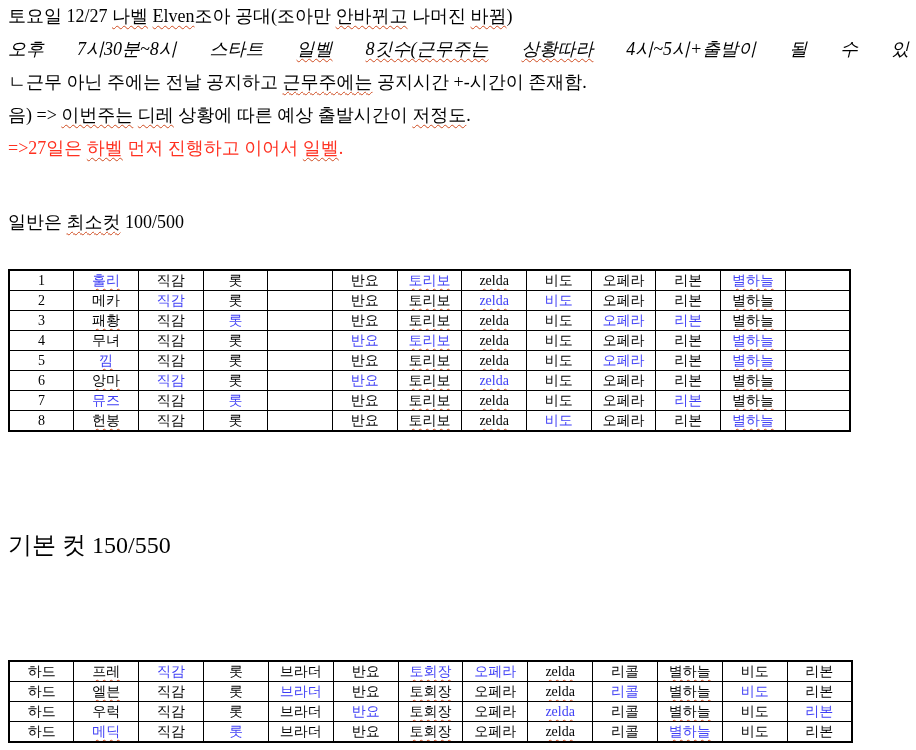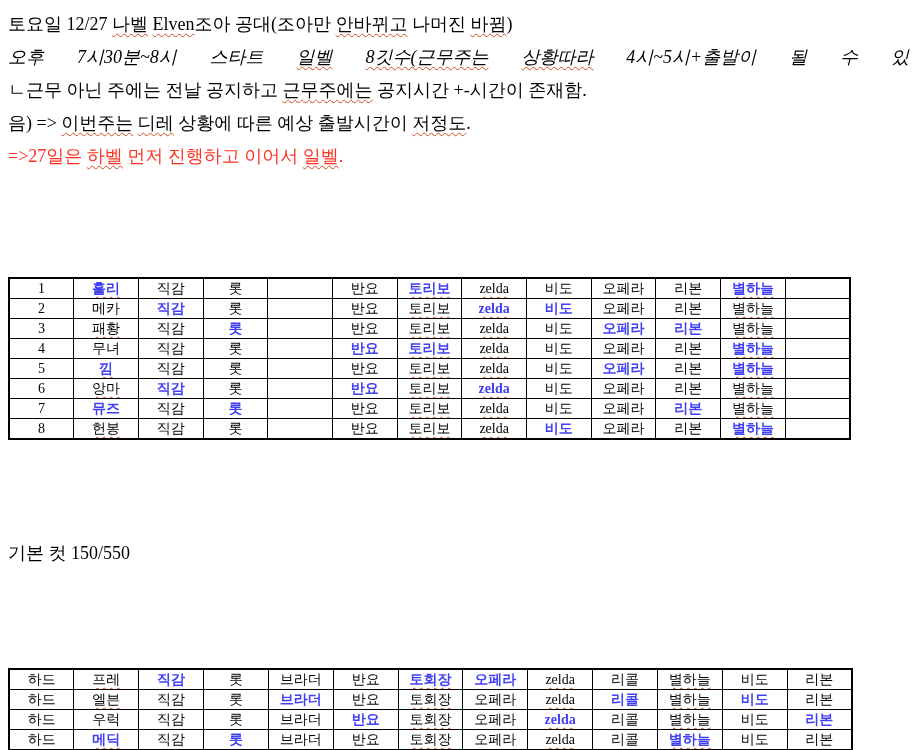--- a/index.html
+++ b/index.html
@@ -3,26 +3,26 @@
 <meta charset="utf-8">
 <style>
   html, body { margin: 0; padding: 0; }
   body {
     width: 916px; height: 750px;
     background: var(--bg, #ffffff);
     color: var(--text, #000000);
     font-family: "Liberation Serif", "DejaVu Serif", serif;
     position: relative; overflow: hidden;
   }
-  .doc { position: absolute; inset: 0; margin-top: 8px; }
+  .doc { position: absolute; inset: 0; }
 
   .tblock { position: absolute; left: 8px; }
   .notice     { top: 0px;   width: 901px; font-size: 18px; line-height: 33px; }
   .cap-normal { top: 206px; width: 901px; font-size: 18px; line-height: 33px; }
-  .cap-basic  { top: 529px; width: 901px; font-size: 18px; line-height: 33px; }
+  .cap-basic  { top: 529px; width: 901px; font-size: 24px; line-height: 33px; }
 
   .tline { white-space: nowrap; }
   .jline {
     white-space: normal;
     text-align: justify;
     text-align-last: justify;
     font-style: italic;
   }
 
   .roster {
@@ -33,21 +33,21 @@
   .t-normal { top: 269px; width: 843px; }
   .t-hard   { top: 660px; width: 845px; padding-left: 8px; }
   .roster td {
     border: 1px solid var(--border, #000);
     height: 19px; padding: 0;
     text-align: center; vertical-align: middle;
     font-size: 14px; overflow: hidden;
     font-family: "Liberation Serif", "DejaVu Serif", serif;
   }
 
-  .c-blue { color: var(--blue, #3f3ff5); font-weight: bold; }
+  .c-blue { color: var(--blue, #3f3ff5); }
   .c-red  { color: var(--red, #ff3020); }
   .sp {
     text-decoration-line: underline;
     text-decoration-style: wavy;
     text-decoration-color: var(--sp, #cf4b20);
     text-decoration-thickness: 1px;
     text-underline-offset: 3px;
     text-decoration-skip-ink: none;
   }
 </style>
@@ -57,20 +57,23 @@
 <div class="doc">
 
   <div class="tblock notice">
       <div class="tline"><span>토요일 12/27 </span><span class="sp">나벨</span><span> </span><span class="sp">Elven</span><span>조아 공대(조아만 </span><span class="sp">안바뀌고</span><span> 나머진 </span><span class="sp">바뀜</span><span>)</span></div>
       <div class="tline jline"><span>오후 7시30분~8시 스타트 </span><span class="sp">일벨</span><span> </span><span class="sp">8깃수(근무주는</span><span> </span><span class="sp">상황따라</span><span> 4시~5시+출발이 될 수 있</span></div>
       <div class="tline"><span>ㄴ근무 아닌 주에는 전날 공지하고 </span><span class="sp">근무주에는</span><span> 공지시간 +-시간이 존재함.</span></div>
       <div class="tline"><span>음) =&gt; </span><span class="sp">이번주는</span><span> </span><span class="sp">디레</span><span> 상황에 따른 예상 출발시간이 </span><span class="sp">저정도</span><span>.</span></div>
       <div class="tline"><span class="c-red">=&gt;27일은 </span><span class="c-red sp">하벨</span><span class="c-red"> 먼저 진행하고 이어서 </span><span class="c-red sp">일벨</span><span class="c-red">.</span></div>
     </div>
 
+  <div class="tblock cap-normal">
+      <div class="tline"><span>일반은 </span><span class="sp">최소컷</span><span> 100/500</span></div>
+    </div>
 
   <table class="roster t-normal">
       <tbody>
         <tr>
           <td><span>1</span></td>
           <td><span class="c-blue sp">훌리</span></td>
           <td><span>직감</span></td>
           <td><span>롯</span></td>
           <td></td>
           <td><span>반요</span></td>

